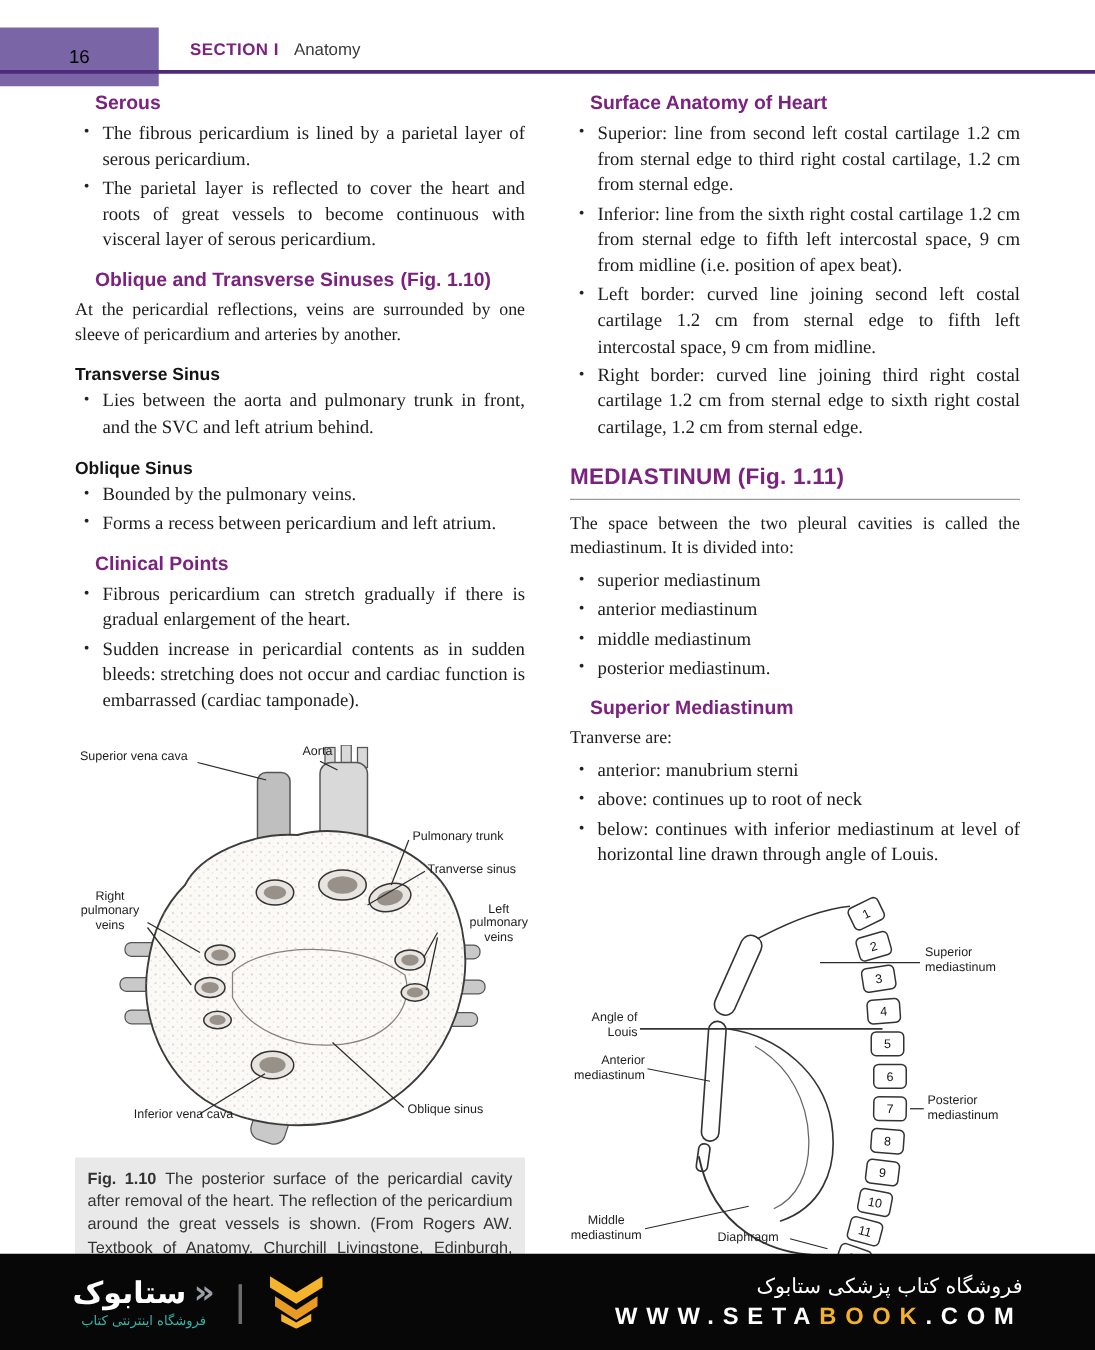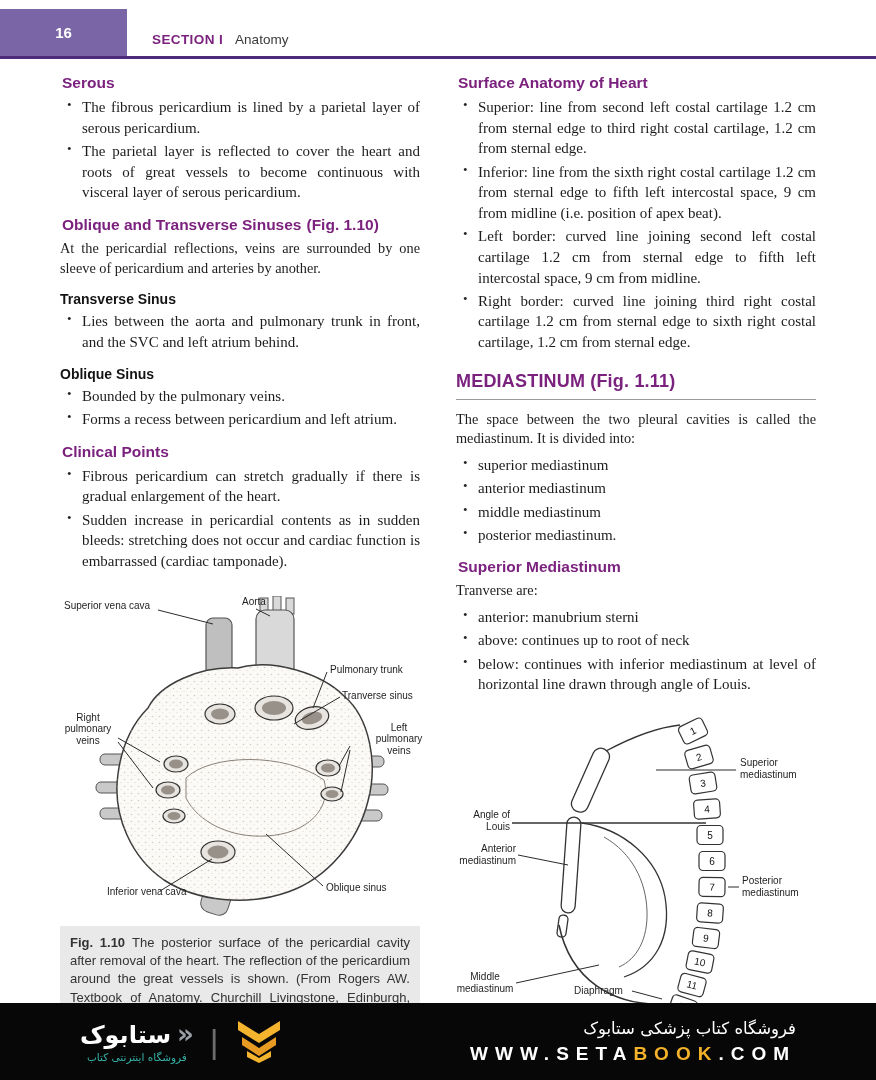--- a/index.html
+++ b/index.html
@@ -1,33 +1,33 @@
 <!DOCTYPE html>
 <html><head>
 <meta charset="utf-8">
 <style>
   html,body{margin:0;padding:0;background:#ffffff;}
   .page{position:relative;width:876px;height:1080px;background:#fff;overflow:hidden;
         font-family:"Liberation Serif",serif;color:#1c1c1e;}
 
   
-  .page-num-box{position:absolute;left:0;top:9px;width:127px;height:47px;background:#7a66a6;
+  .page-num-box{position:absolute;left:0;top:22px;width:127px;height:47px;background:#7a66a6;
         display:flex;align-items:center;justify-content:center;
-        font-family:"Liberation Sans",sans-serif;font-weight:bold;font-size:15px;color:#ffffff;}
+        font-family:"Liberation Sans",sans-serif;font-weight:normal;font-size:15px;color:#000000;}
   .section-label{position:absolute;left:152px;top:32px;font-family:"Liberation Sans",sans-serif;font-size:13.5px;}
   .sec{color:#7b217e;font-weight:bold;letter-spacing:.4px;}
   .sec-title{color:#3a3a3c;margin-left:12px;}
   .header-rule{position:absolute;left:0;top:56px;width:876px;height:3px;background:#4e2a7a;}
 
   
   .columns{position:absolute;top:68px;left:60px;width:756px;display:flex;gap:36px;}
   .col{width:360px;}
 
   h2.purple{font-family:"Liberation Sans",sans-serif;color:#7b217e;font-size:15.5px;
-        font-weight:bold;margin:13px 2px 5px;}
+        font-weight:bold;margin:13px 16px 5px;}
   h2.first{margin-top:6px;}
   h2.big{font-size:18px;letter-spacing:.2px;border-bottom:1.5px solid #9b9b9b;padding-bottom:7px;margin:18px 0 10px;}
   h3.black{font-family:"Liberation Sans",sans-serif;color:#141414;font-size:14px;font-weight:bold;margin:13px 0 4px;}
   .fig-ref{margin-left:5px;}
   p.body{font-size:14.3px;line-height:1.38;text-align:justify;margin:3px 0 6px;}
   ul.bullets{list-style:none;margin:2px 0 8px;padding:0;}
   ul.bullets li{position:relative;padding-left:22px;font-size:15px;line-height:1.38;
         text-align:justify;margin:2.5px 0;}
   ul.bullets li::before{content:"\2022";position:absolute;left:7px;top:-1px;color:#222;font-size:13px;}
 
@@ -37,21 +37,21 @@
   .fig-canvas svg{position:absolute;left:0;top:0;}
   .fig-label{position:absolute;font-family:"Liberation Sans",sans-serif;font-size:10px;
         line-height:1.18;color:#1e1e1e;}
   .caption{background:#e9e9e9;padding:8px 10px;font-family:"Liberation Sans",sans-serif;
         font-size:13px;line-height:1.42;text-align:justify;color:#333;margin-top:8px;}
   .fig-id{font-weight:bold;color:#333;margin-right:7px;}
 
   
   .footer{position:absolute;left:0;bottom:0;width:876px;height:77px;background:#070707;
         display:flex;align-items:center;justify-content:space-between;box-sizing:border-box;
-        padding:0 80px;}
+        padding:0 58px;}
   .footer-left{display:flex;align-items:center;gap:16px;}
   .logo-fa{direction:rtl;text-align:center;}
   .logo-row{font-family:"DejaVu Sans",sans-serif;font-size:24px;font-weight:bold;color:#ffffff;line-height:1.1;}
   .logo-mark{color:#9aa0a6;margin-left:6px;font-size:26px;}
   .logo-sub{font-family:"DejaVu Sans",sans-serif;font-size:10.5px;color:#35b3a9;margin-top:2px;}
   .footer-divider{color:#6d6d6d;font-size:34px;font-weight:200;font-family:"Liberation Sans",sans-serif;}
   .footer-right{text-align:right;}
   .fa-title{direction:rtl;font-family:"DejaVu Sans",sans-serif;font-size:16.5px;color:#ffffff;margin-bottom:5px;}
   .site-url{font-family:"Liberation Sans",sans-serif;font-weight:bold;font-size:19px;
         letter-spacing:7px;color:#ffffff;white-space:nowrap;}

